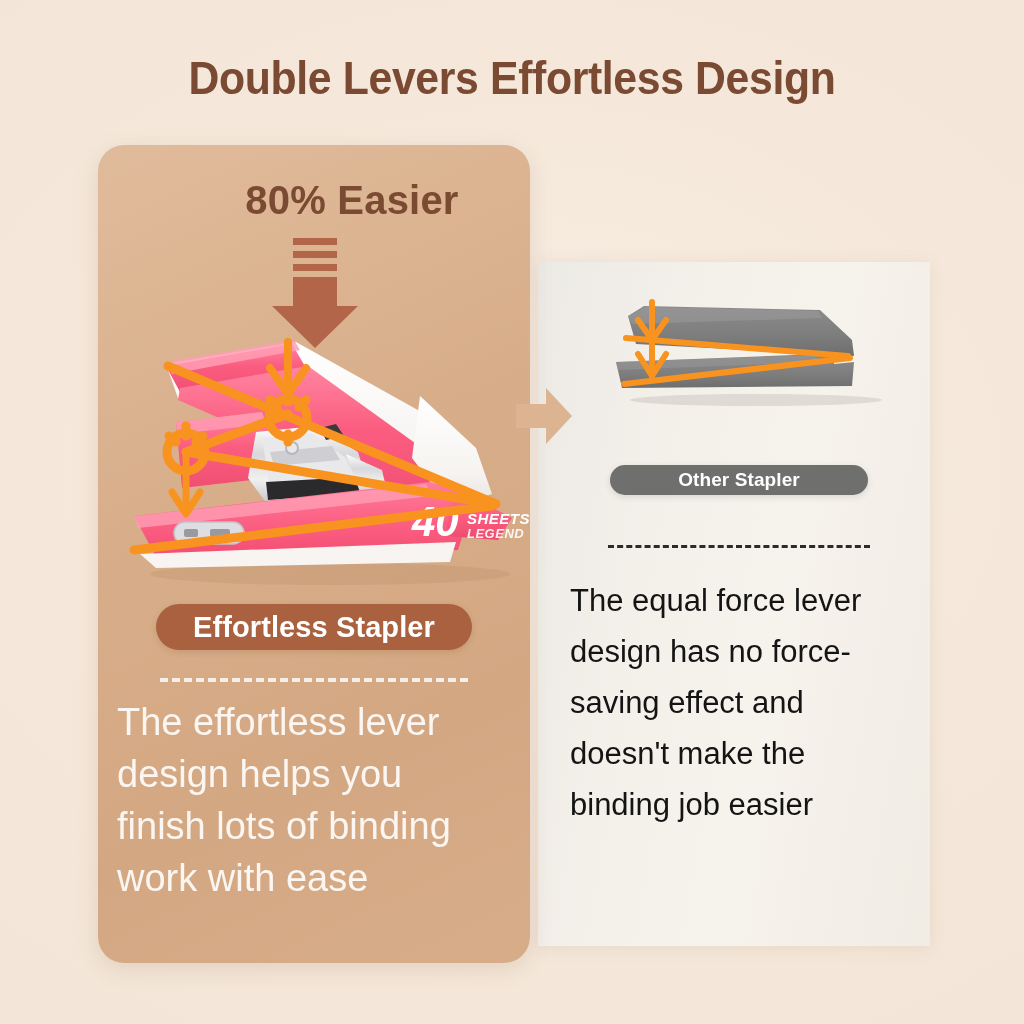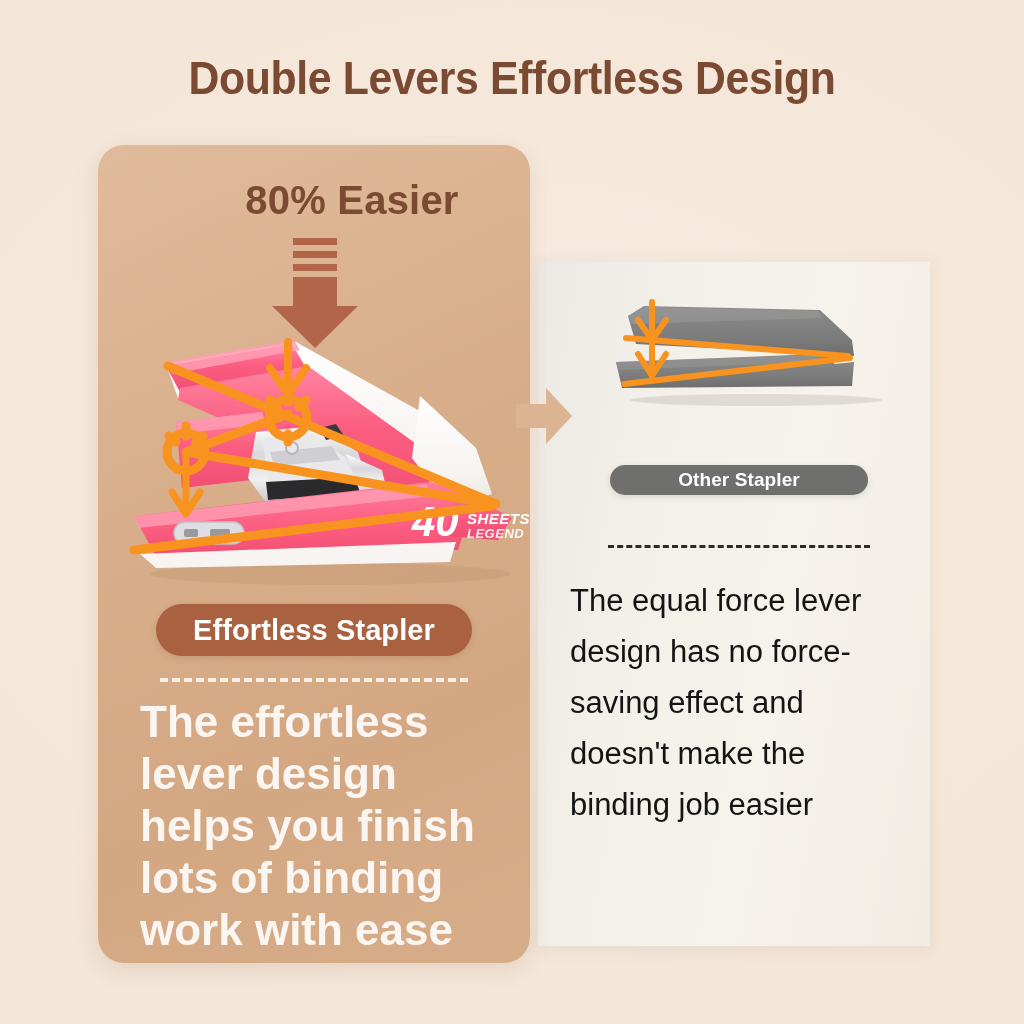--- a/index.html
+++ b/index.html
@@ -124,21 +124,21 @@
     border-radius: 999px;
     color: #ffffff;
     font-weight: bold;
     letter-spacing: 0.1px;
     white-space: nowrap;
   }
   .badge-effortless {
     left: 156px;
     top: 604px;
     width: 316px;
-    height: 52px;
+    height: 46px;
     background: #a9613f;
     font-size: 29px;
     box-shadow: 0 2px 6px rgba(120, 70, 40, 0.16);
   }
   .badge-other {
     left: 610px;
     top: 449px;
     width: 258px;
     height: 30px;
     background: #6f6f6d;
@@ -167,27 +167,26 @@
     border-top-color: #2b2b2b;
     border-top-width: 3px;
   }
 
   
   .desc {
     position: absolute;
     text-align: left;
   }
   .desc-left {
-    left: 140px;
+    left: 117px;
     top: 696px;
     width: 374px;
-    font-size: 44px;
+    font-size: 38px;
     line-height: 52px;
     color: #fbf6f1;
-    font-weight: bold;
   }
   .desc-right {
     left: 570px;
     top: 575px;
     width: 330px;
     font-size: 31px;
     line-height: 51px;
     color: #141414;
   }
 </style>

